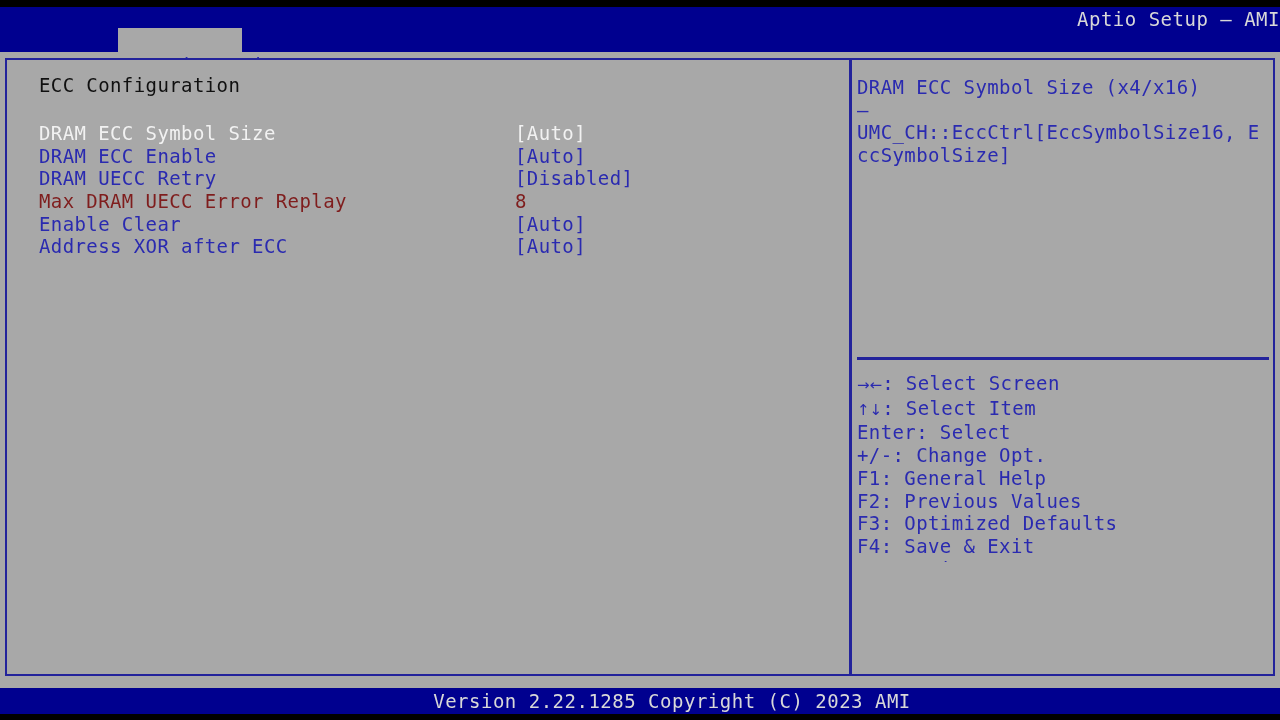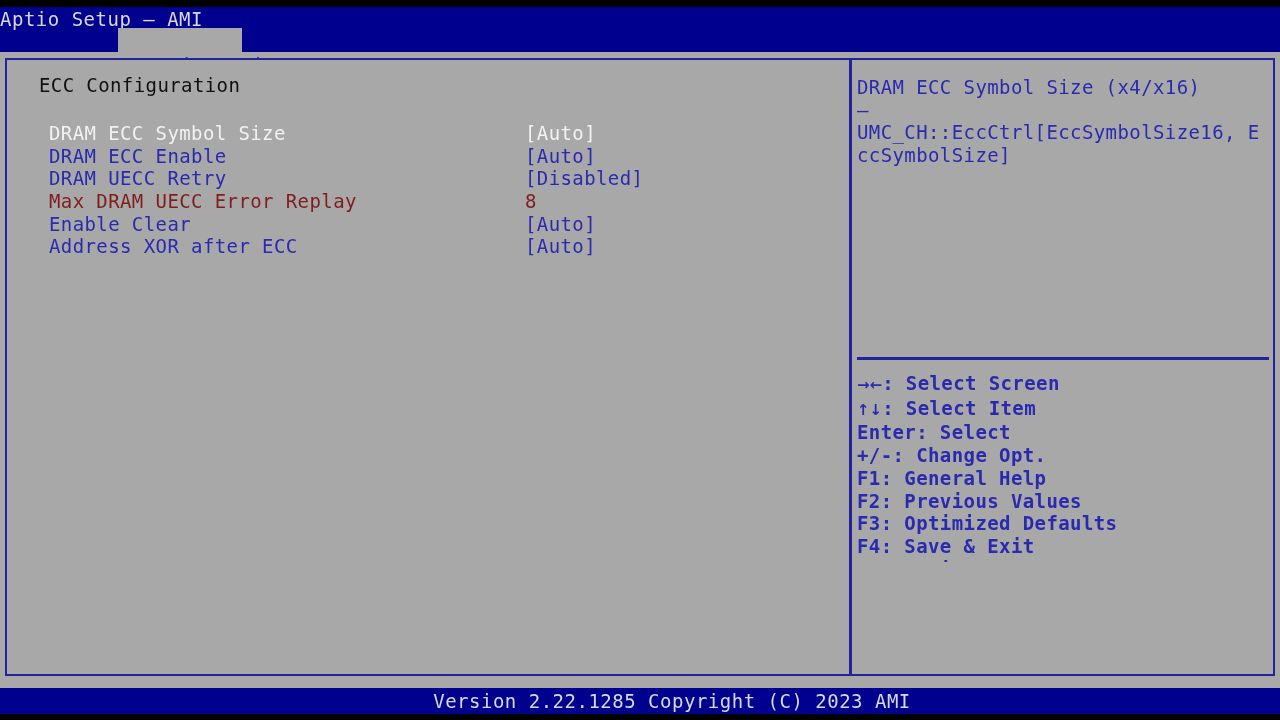--- a/index.html
+++ b/index.html
@@ -30,21 +30,21 @@
   .header-band {
     position: absolute;
     left: 0; top: 7px;
     width: 1280px; height: 45px;
     background: #00008f;
   }
   .header-title {
     position: absolute;
     left: 0; top: 7px;
     width: 1280px;
-    text-align: left;
+    text-align: right;
     font-size: 19px;
     line-height: 24px;
     letter-spacing: 0.5px;
     color: #d8d8d8;
     white-space: pre;
   }
 
   
   .tab {
     position: absolute;
@@ -88,21 +88,20 @@
     font-size: 19px;
     line-height: 23px;
     color: #101010;
     letter-spacing: 0.4px;
     white-space: pre;
   }
   .opt-list {
     position: absolute;
     left: 0; top: 62px;
     width: 840px;
-    margin-left: 10px;
   }
   .opt-row {
     position: relative;
     height: 22.7px;
     line-height: 22.7px;
     font-size: 19px;
     letter-spacing: 0.4px;
     white-space: pre;
   }
   .opt-label {
@@ -138,21 +137,20 @@
   .hsep {
     position: absolute;
     left: 4px; top: 297px;
     width: 412px; height: 3px;
     background: #23239b;
   }
   .keys {
     position: absolute;
     left: 4px; top: 312px;
     width: 412px;
-    font-weight: bold;
   }
   .key-row {
     font-size: 19px;
     line-height: 22.7px;
     letter-spacing: 0.4px;
     color: #2a2ab0;
     white-space: pre;
   }
   .key-glyph {
     font-family: "DejaVu Sans", sans-serif;

